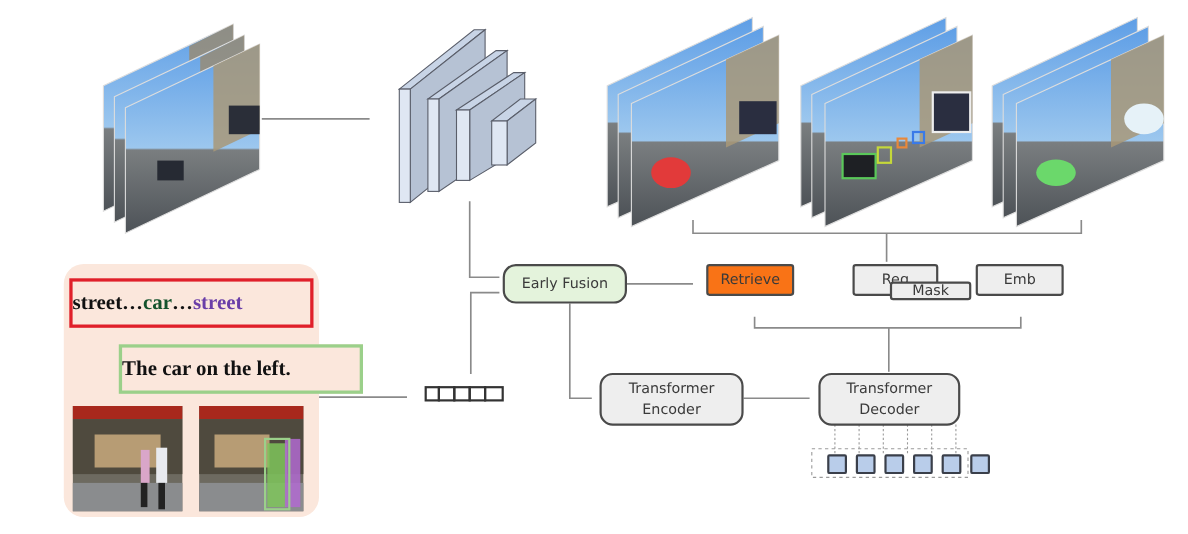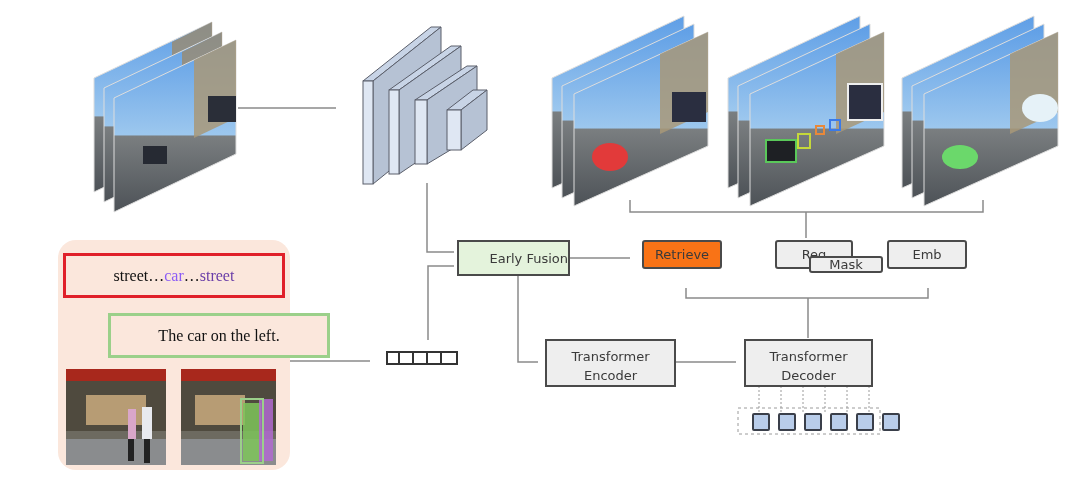--- a/index.html
+++ b/index.html
@@ -1,22 +1,22 @@
 <!DOCTYPE html>
 <html><head>
 <meta charset="utf-8">
 <style>
   html,body{margin:0;padding:0;background:#ffffff;}
   body{width:1080px;height:485px;position:relative;overflow:hidden;font-family:"Liberation Sans",sans-serif;}
   .abs{position:absolute;}
   svg.canvas{position:absolute;left:0;top:0;}
   .box{position:absolute;box-sizing:border-box;border:2px solid #4a4a4a;border-radius:3px;background:#eeeeee;color:#3a3a3a;font-family:"DejaVu Sans",sans-serif;font-size:13px;display:flex;align-items:center;justify-content:center;text-align:center;}
-  .rbox{border-radius:0;justify-content:flex-end;}
+  .rbox{border-radius:12px;}
   .panel{position:absolute;left:58px;top:240px;width:232px;height:230px;background:#fbe7dc;border-radius:18px;}
-  .txtbox{position:absolute;box-sizing:border-box;background:#fbe7dc;font-family:"Liberation Serif",serif;font-weight:normal;font-size:16px;display:flex;align-items:center;justify-content:center;color:#111;}
+  .txtbox{position:absolute;box-sizing:border-box;background:#fbe7dc;font-family:"Liberation Serif",serif;font-weight:bold;font-size:19px;display:flex;align-items:center;color:#111;}
 </style>
 </head>
 <body>
 
 <svg class="canvas" width="1080" height="485">
   <g stroke="#8a8a8a" stroke-width="1.5" fill="none">
     <line x1="238" y1="108" x2="336" y2="108"></line>
     <polyline points="427,183 427,252 454,252"></polyline>
     <polyline points="428,340 428,266 454,266"></polyline>
     <line x1="290" y1="361" x2="370" y2="361"></line>
@@ -115,21 +115,21 @@
     <polygon points="26,82 160,20 160,134 26,194" fill="url(#sky)" stroke="#ddd"></polygon>
     <polygon points="112,42 160,20 160,100 112,122" fill="#a89878" opacity="0.85"></polygon>
     <ellipse cx="142" cy="96" rx="18" ry="14" fill="#e6f2f8"></ellipse>
     <ellipse cx="62" cy="145" rx="18" ry="12" fill="#6bd86b"></ellipse>
   </g>
 </svg>
 
 <div class="panel"></div>
 <div class="txtbox" style="left:63px;top:253px;width:222px;height:45px;border:3px solid #e0202a;">
   <span style="color:#111">street…</span>
-    <span style="color:#8b5cf6">car</span>
+    <span style="color:#14532d">car</span>
     <span style="color:#111">…</span>
     <span style="color:#6a3ea8">street</span>
 </div>
 <div class="txtbox" style="left:61px;top:313px;width:222px;height:45px;border:3px solid #9bd08a;margin-left:47px;">
   <span>The car on the left.</span>
 </div>
 <svg class="abs" style="left:66px;top:369px" width="100" height="96" viewBox="0 0 100 96">
   <rect width="100" height="96" fill="#6d6a60"></rect>
     <rect width="100" height="12" fill="#a8281c"></rect>
     <rect x="0" y="12" width="100" height="50" fill="#4f4a3e"></rect>

